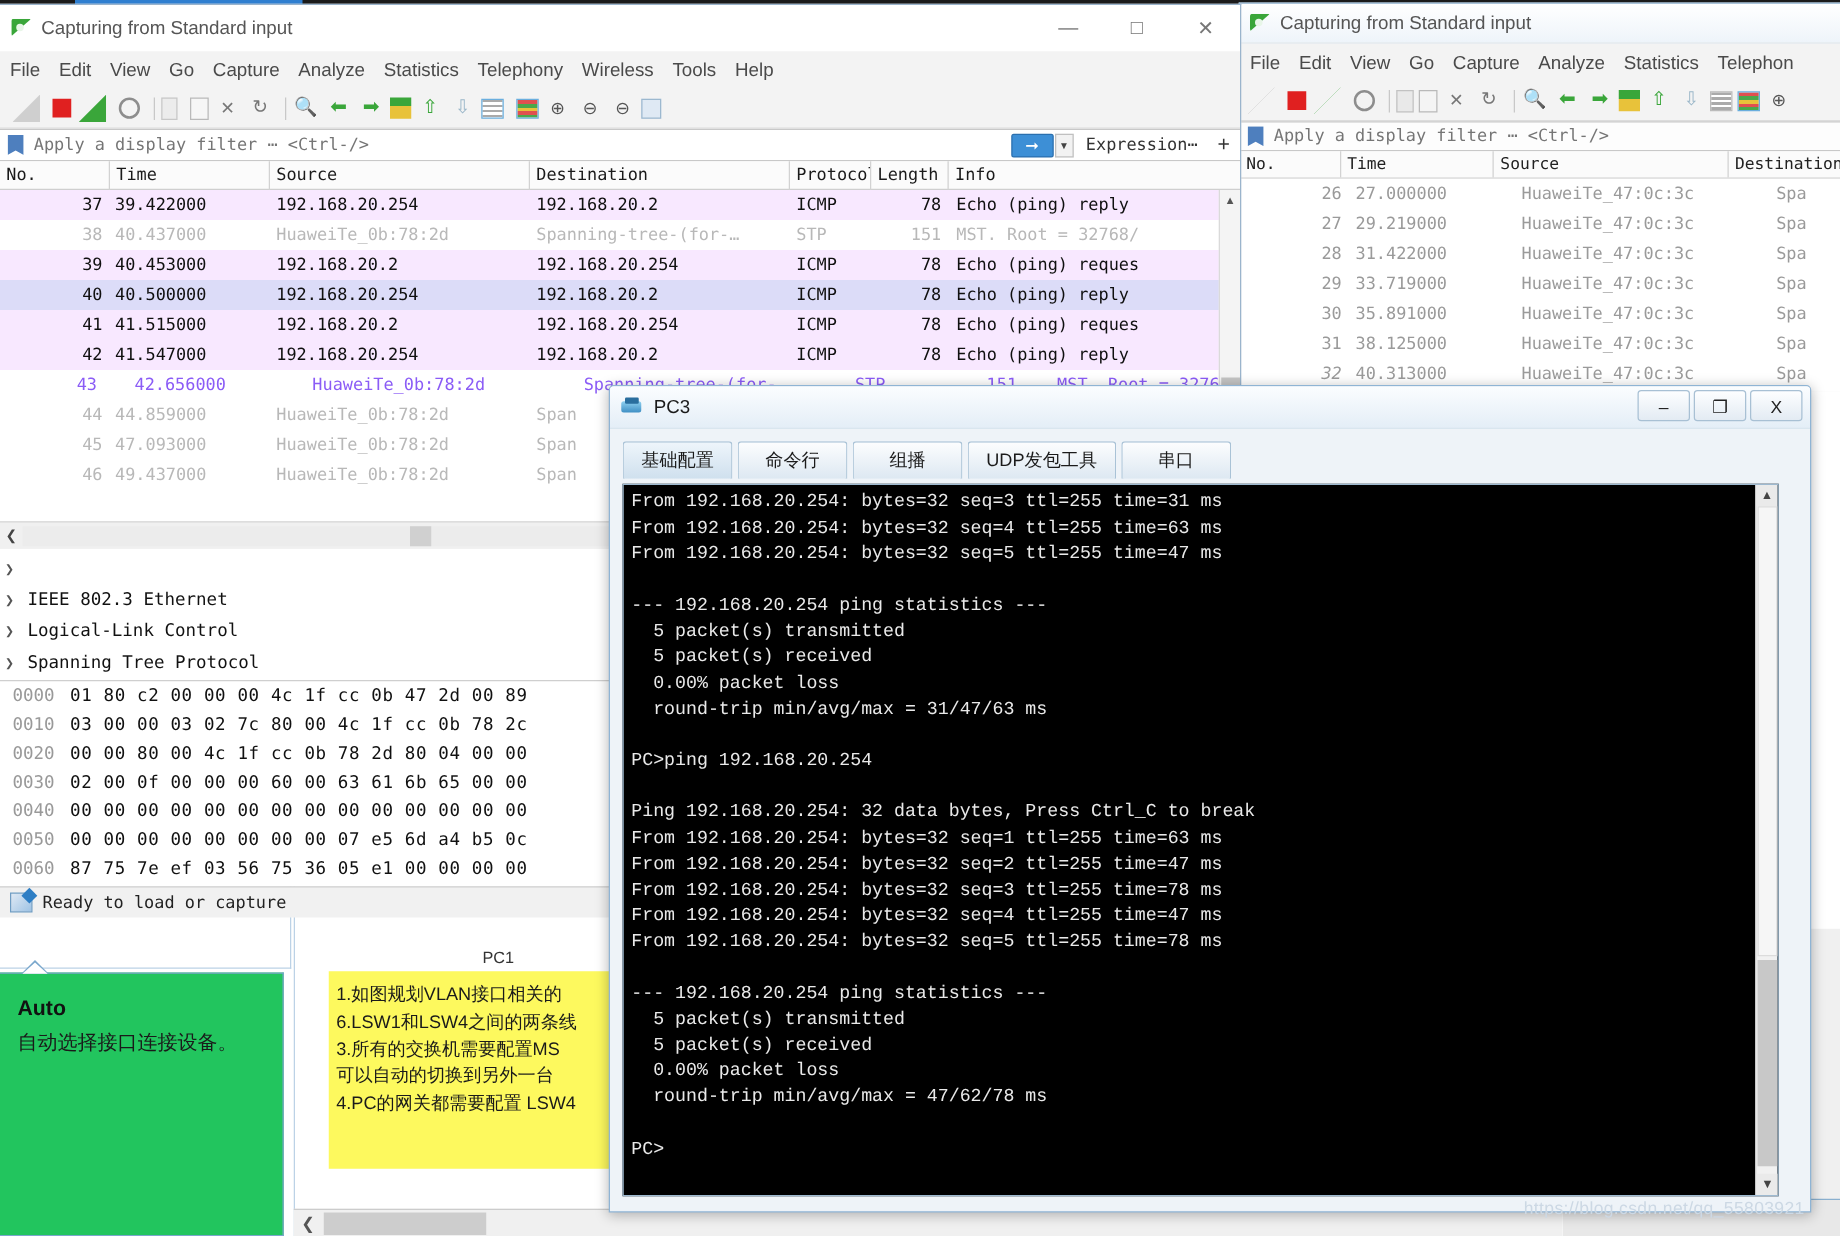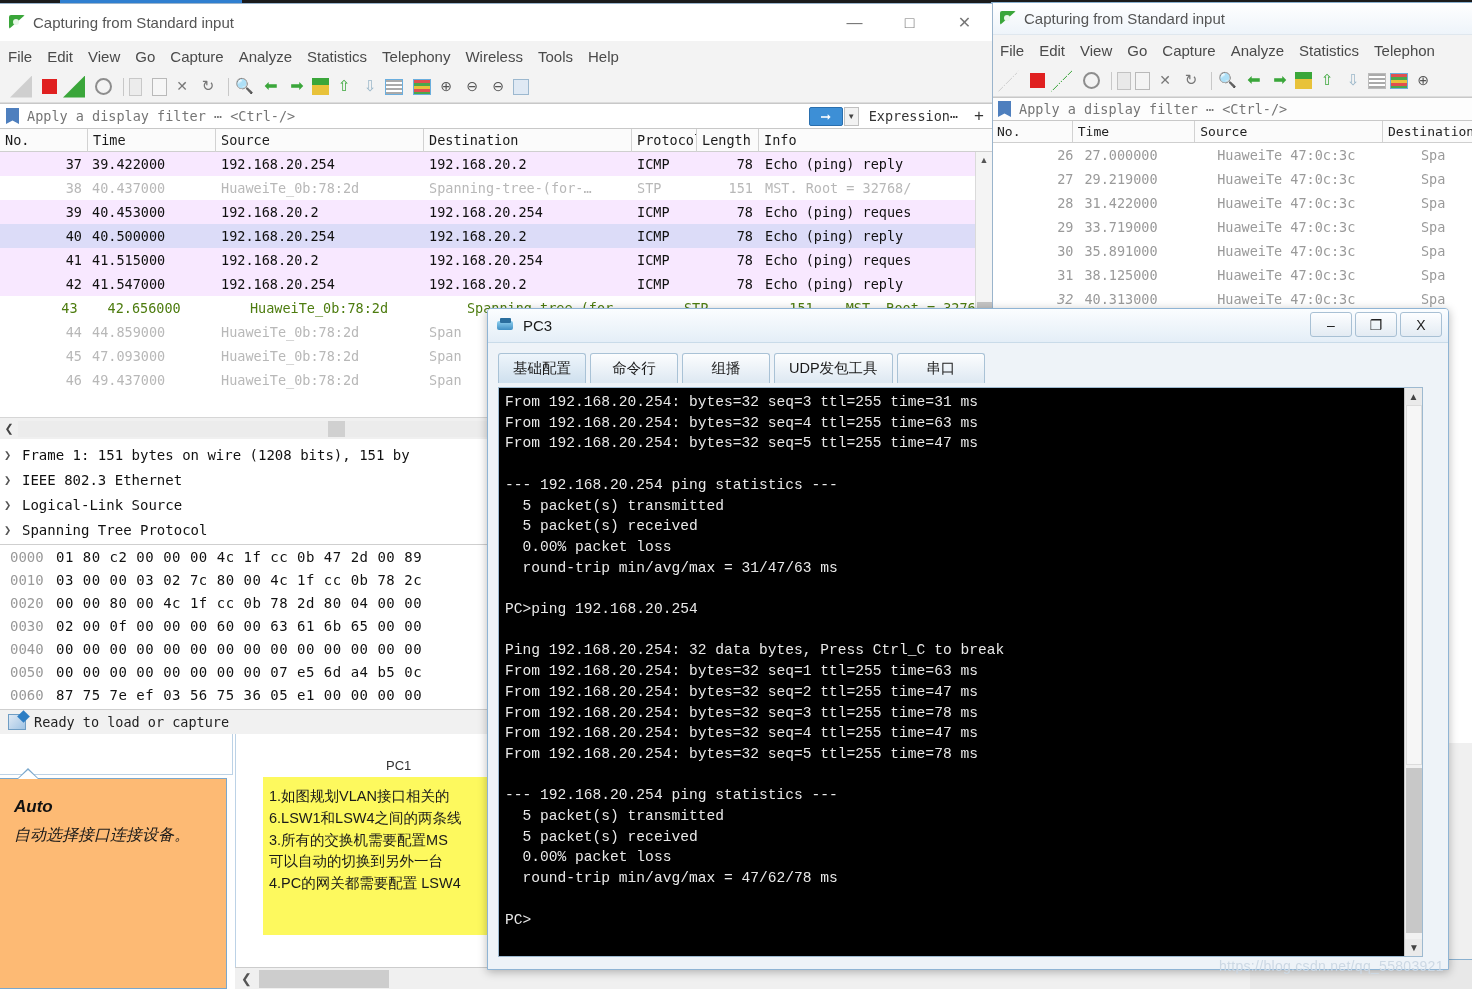--- a/index.html
+++ b/index.html
@@ -14,21 +14,21 @@
 
   
   .desktop-bg { position:absolute; left:0; top:0; width:1472px; height:989px; background:#e8e8e8; }
   .top-strip { position:absolute; left:0; top:0; width:1472px; height:6px; background:#1b1b1b; }
   .taskbar-blue { position:absolute; left:60px; top:0; width:182px; height:6px; background:#2f7fd0; }
 
   
   .ensp { position:absolute; left:0; top:672px; width:1250px; height:317px; background:#ffffff; }
   .ensp-left-panel { position:absolute; left:0; top:690px; width:233px; height:85px; background:#ffffff; border:1px solid #bcd2e6; border-left:none; }
   .ensp-ctl { position:absolute; left:38px; top:690px; font-size:14px; color:#b06a2a; font-family:"Liberation Sans",sans-serif; }
-  .ensp-tip { position:absolute; left:0px; top:778px; width:227px; height:211px; background:#fdba74; border:1px solid #7aa7cc; border-left:none;font-style:italic; }
+  .ensp-tip { position:absolute; left:0px; top:778px; width:227px; height:211px; background:#22c55e; border:1px solid #7aa7cc; border-left:none; }
   .ensp-tip .beak { position:absolute; left:18px; top:-9px; width:0; height:0; border-left:10px solid transparent; border-right:10px solid transparent; border-bottom:9px solid #ffffff; }
   .ensp-tip .beak-o { position:absolute; left:17px; top:-11px; width:0; height:0; border-left:11px solid transparent; border-right:11px solid transparent; border-bottom:11px solid #7aa7cc; }
   .ensp-tip h4 { margin:0; padding:18px 0 6px 14px; font-size:17px; font-weight:bold; color:#111; }
   .ensp-tip p { margin:0; padding:0 14px 0 14px; font-size:16px; line-height:1.45; color:#1a1a1a; }
 
   .ensp-canvas { position:absolute; left:235px; top:672px; width:1015px; height:317px; background:#ffffff; border-left:1px solid #bcd2e6; }
   .pc1-label { position:absolute; left:386px; top:758px; font-size:13px; color:#333; }
 
   .yellow-note { position:absolute; left:263px; top:777px; width:240px; height:158px; background:#fdf95e; padding:9px 6px; overflow:hidden; }
   .yellow-note div { font-size:14.5px; line-height:1.5; color:#1a1a1a; white-space:nowrap; font-family:"Liberation Sans",sans-serif; }
@@ -382,21 +382,21 @@
           </div>
           <div class="prow-l" style="background: rgb(248, 232, 255); color: rgb(16, 16, 16);">
             <div class="no">42</div>
             <div class="time">41.547000</div>
             <div class="src">192.168.20.254</div>
             <div class="dst">192.168.20.2</div>
             <div class="proto">ICMP</div>
             <div class="len">78</div>
             <div class="info">Echo (ping) reply</div>
           </div>
-          <div class="prow-l" style="background: rgb(255, 255, 255); color: #4d7c0f; gap: 20px;">
+          <div class="prow-l" style="background: rgb(255, 255, 255); color: #8b5cf6; gap: 20px;">
             <div class="no">43</div>
             <div class="time">42.656000</div>
             <div class="src">HuaweiTe_0b:78:2d</div>
             <div class="dst">Spanning-tree-(for-…</div>
             <div class="proto">STP</div>
             <div class="len">151</div>
             <div class="info">MST. Root = 32768/</div>
           </div>
           <div class="prow-l" style="background: rgb(255, 255, 255); color: rgb(184, 184, 184);">
             <div class="no">44</div>
@@ -436,29 +436,28 @@
     <div class="hscroll">
       <div class="lf">❮</div>
       <div class="track">
           <div class="thumb"></div>
         </div>
     </div>
 
     <div class="pdetail-l" id="pdetail-left">
         <div class="drow">
           <span class="tw">❯</span>
-          <span>Frame 1: 151 bytes on wire (1208 bits), 151 by</span>
         </div>
         <div class="drow">
           <span class="tw">❯</span>
           <span>IEEE 802.3 Ethernet</span>
         </div>
         <div class="drow">
           <span class="tw">❯</span>
-          <span>Logical-Link Source</span>
+          <span>Logical-Link Control</span>
         </div>
         <div class="drow">
           <span class="tw">❯</span>
           <span>Spanning Tree Protocol</span>
         </div>
       </div>
     <div class="pbytes-l" id="pbytes-left">
         <div class="brow">
           <span class="off">0000</span>
           <span class="hx">01 80 c2 00 00 00 4c 1f   cc 0b 47 2d 00 89</span>

